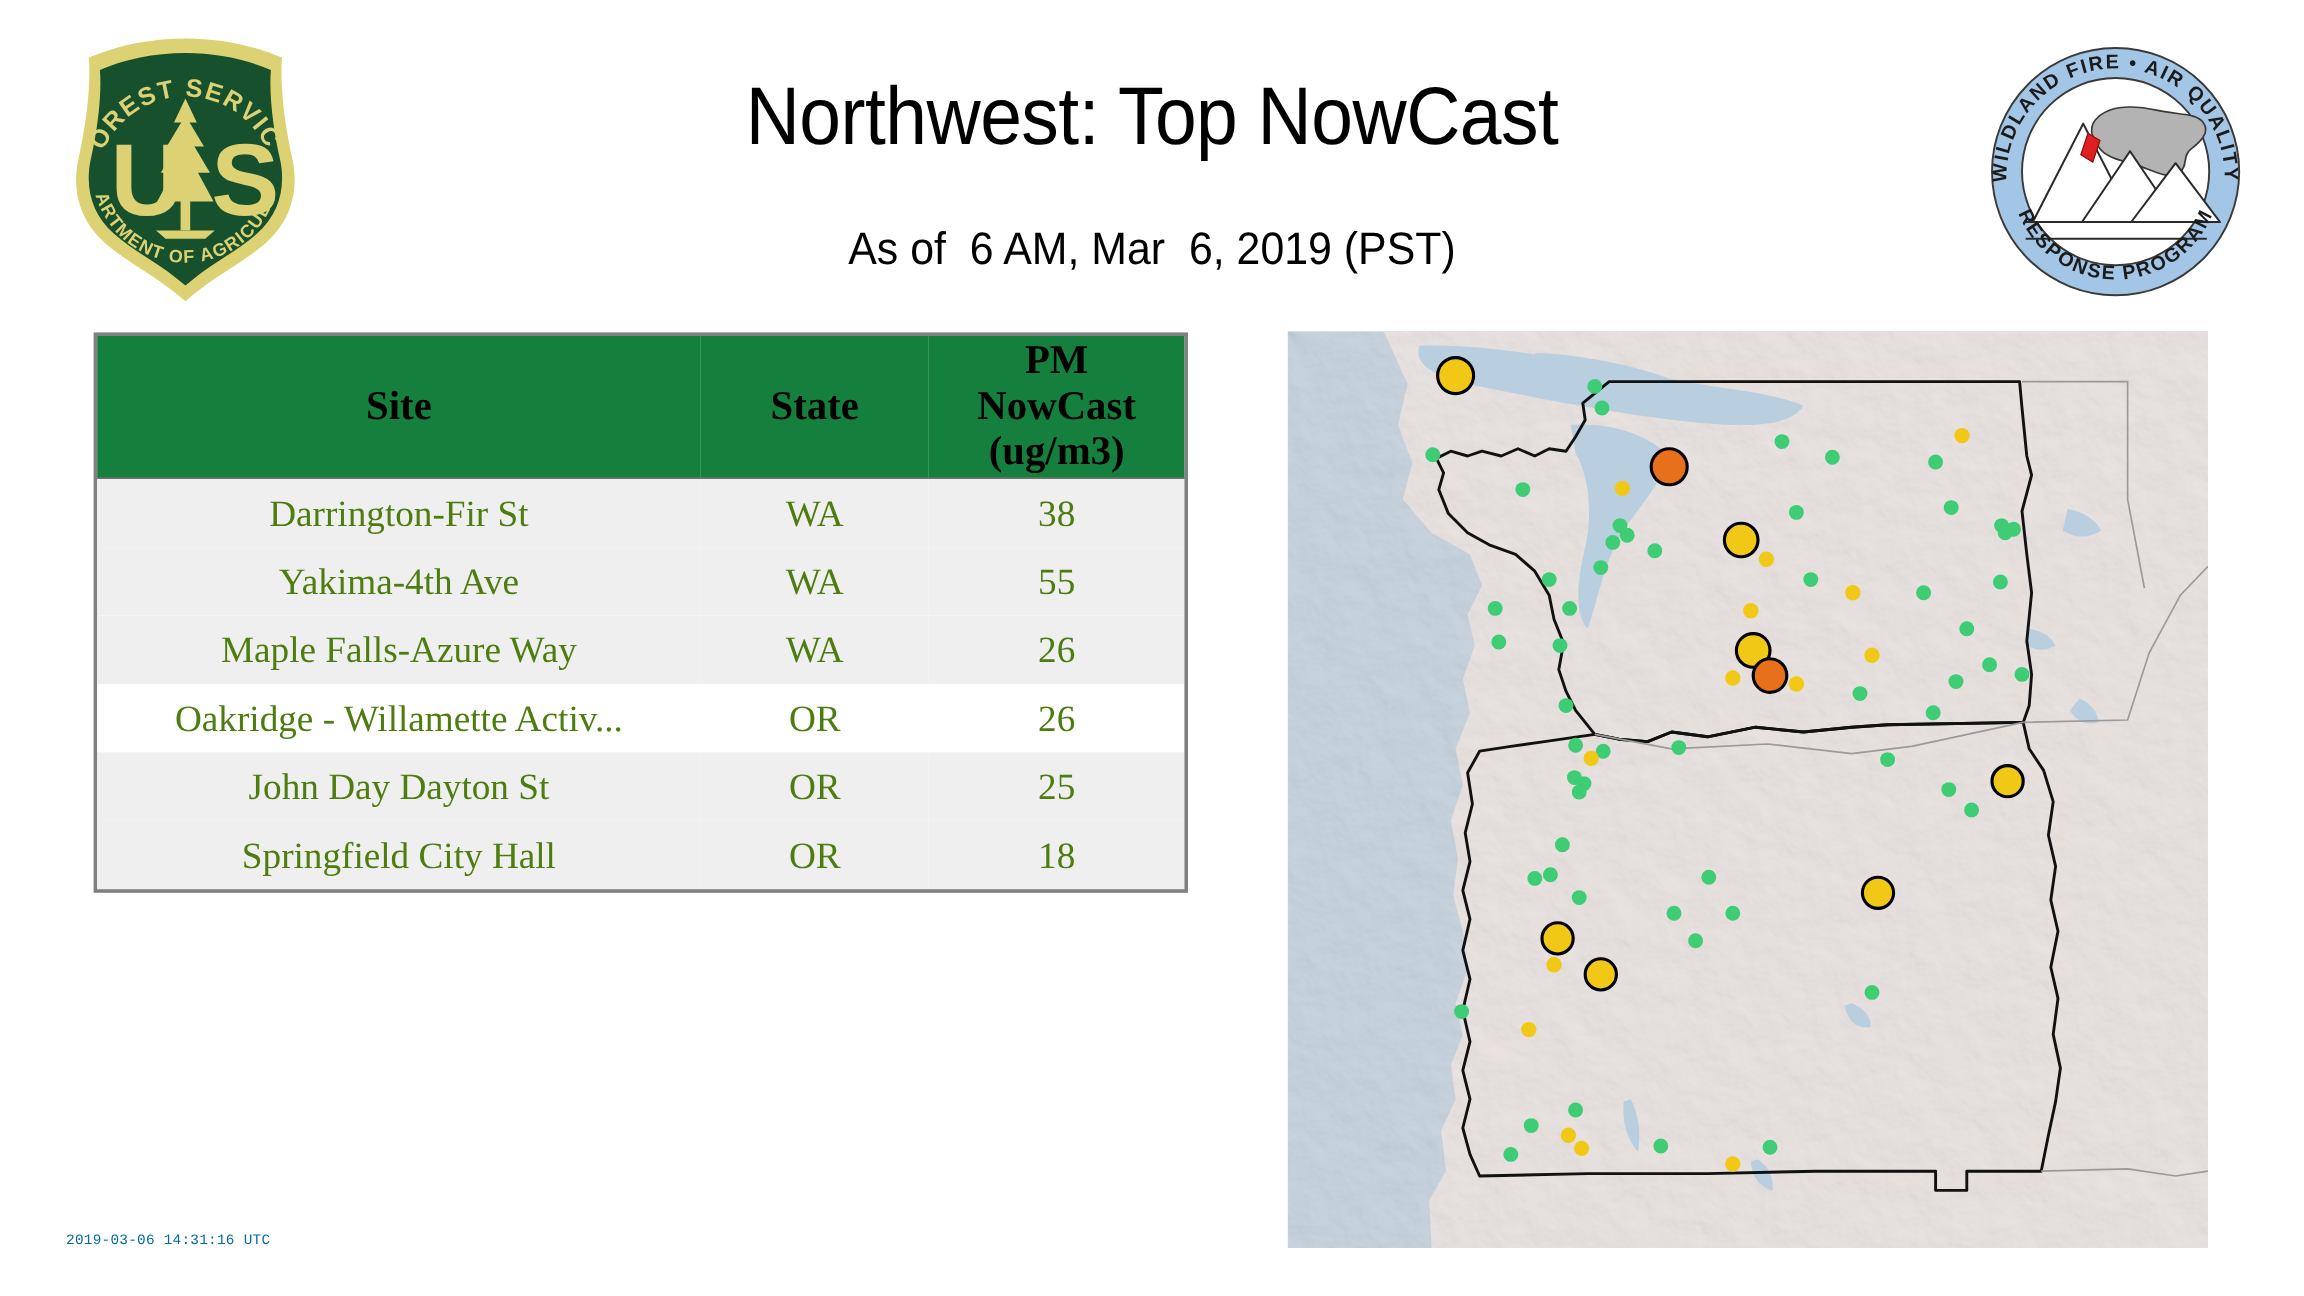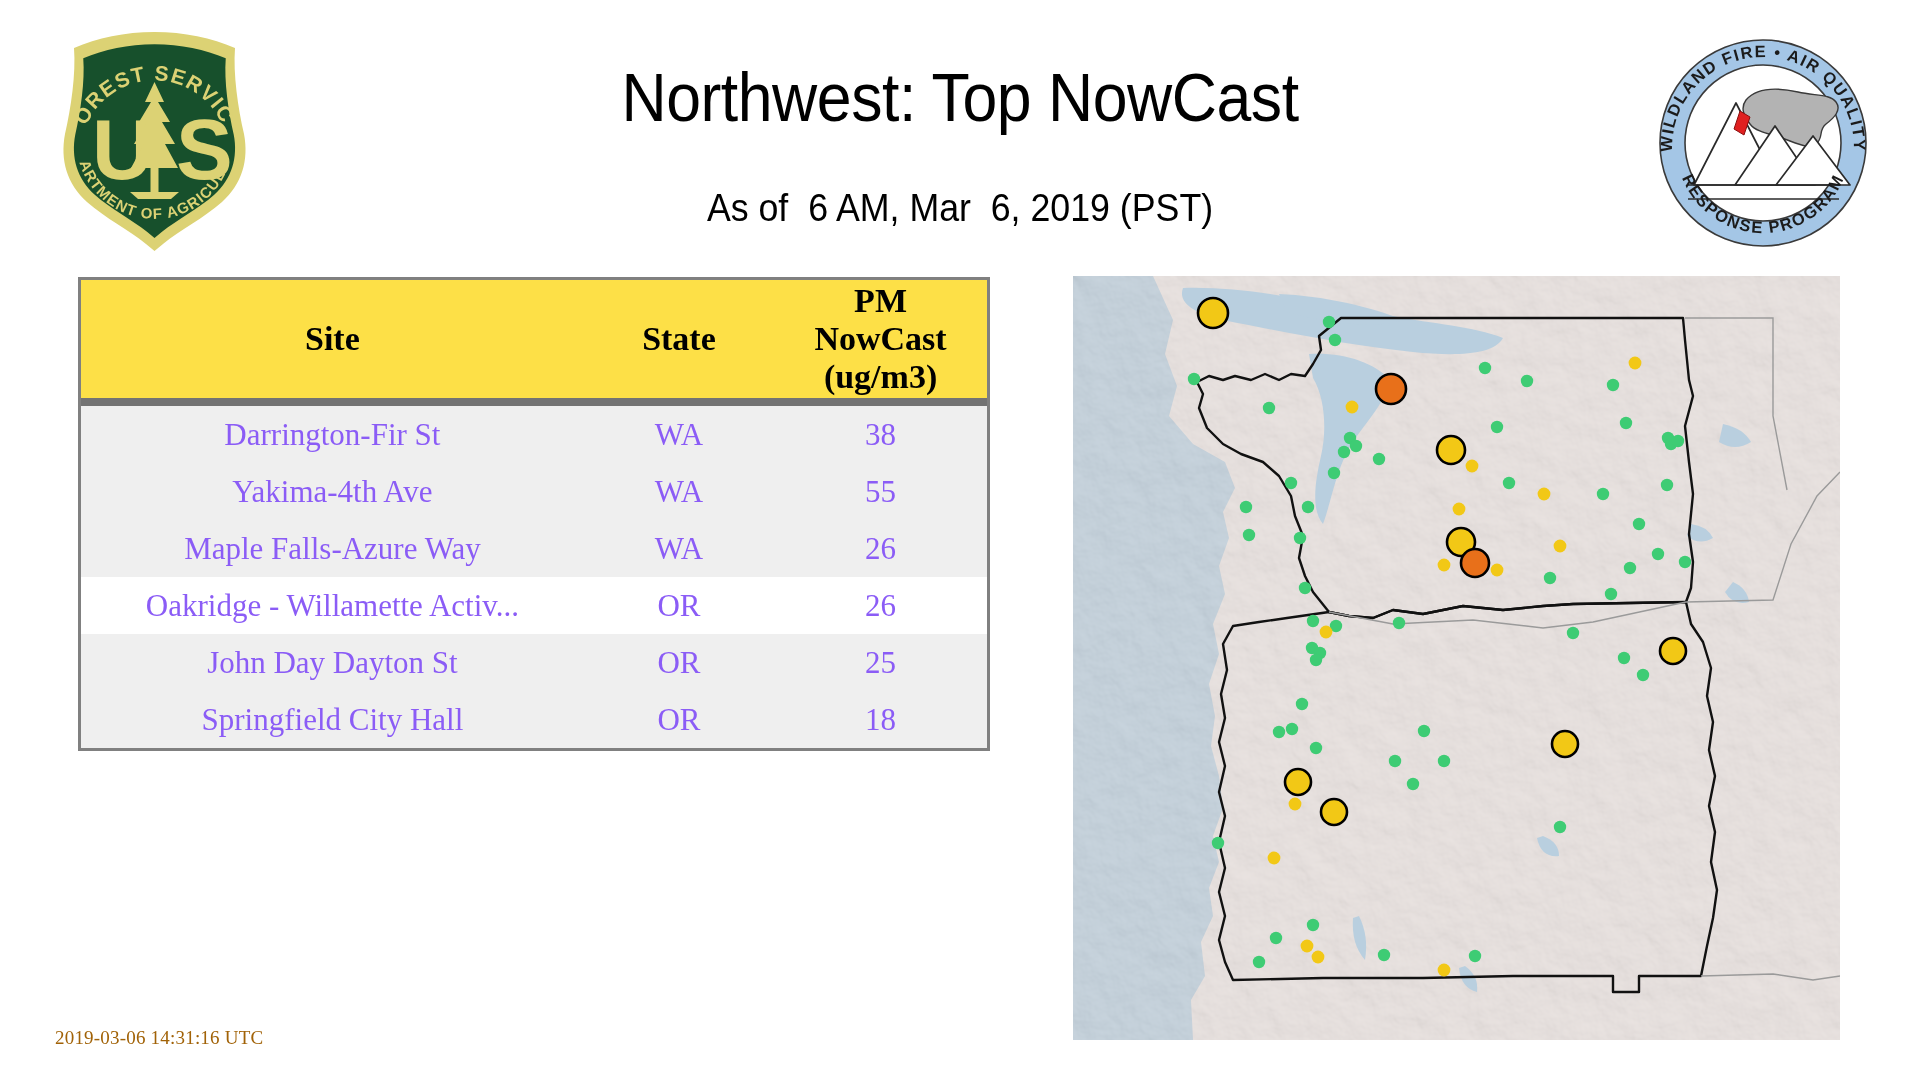--- a/index.html
+++ b/index.html
@@ -76,41 +76,41 @@
     box-sizing: border-box;
     background: #ffffff;
   }
   table.nowcast {
     border-collapse: collapse;
     width: 100%;
     font-family: "Liberation Serif", serif;
     table-layout: fixed;
   }
   table.nowcast th {
-    background: #fde047;
-    border-bottom: 8px solid #737373;
+    background: #15803d;
+    border-bottom: 1px solid #737373;
     font-family: "Liberation Serif", serif;
     font-weight: bold;
     font-size: 34px;
     line-height: 38px;
     color: #000000;
     text-align: center;
     height: 118px;
     vertical-align: middle;
     padding: 0;
   }
   table.nowcast th .hdr-multi {
     display: block;
     line-height: 38px;
   }
   table.nowcast td {
     font-family: "Liberation Serif", serif;
     font-size: 31px;
     line-height: 34px;
-    color: #8b5cf6;
+    color: #4d7c0f;
     text-align: center;
     height: 57px;
     vertical-align: middle;
     padding: 0;
     white-space: nowrap;
     overflow: hidden;
   }
   table.nowcast tbody tr.odd td { background: #efefef; }
   table.nowcast tbody tr.even td { background: #ffffff; }
   col.c-site  { width: 55.5%; }
@@ -127,23 +127,23 @@
     overflow: hidden;
     background: #f4f0ef;
   }
   #map-panel svg { display: block; }
 
   
   #timestamp {
     position: absolute;
     left: 55px;
     top: 1027px;
-    font-family: Liberation Serif, serif;
-    font-size: 19px;
-    color: #a16207;
+    font-family: Liberation Mono, monospace;
+    font-size: 12px;
+    color: #0369a1;
     letter-spacing: 0.2px;
     white-space: pre;
   }
 </style>
 </head>
 <body>
 
 <div id="fs-logo">
   <svg viewBox="0 0 205 225" width="205" height="225" aria-hidden="true">
     <defs>

